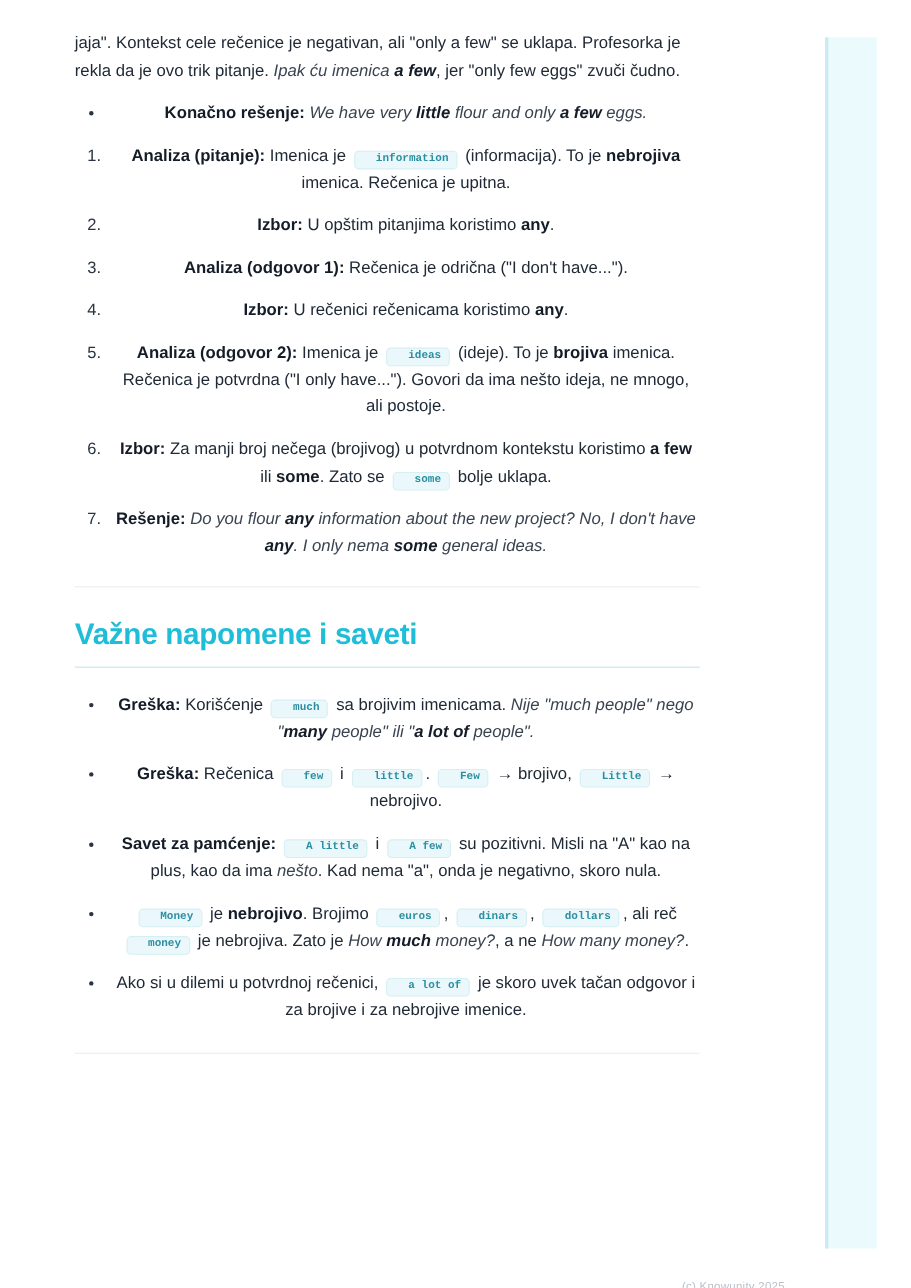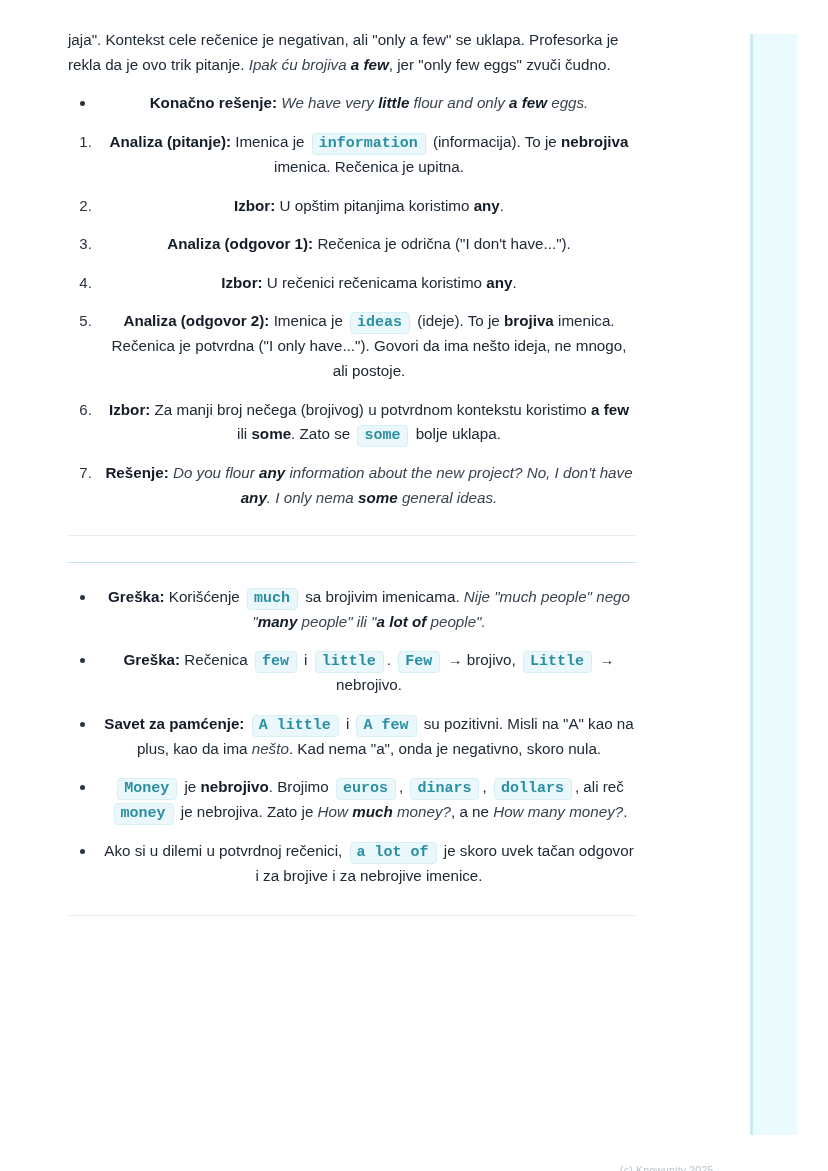--- a/index.html
+++ b/index.html
@@ -48,27 +48,27 @@
 
   b, strong { font-weight: 700; color: #141c28; }
   i, em { font-style: italic; color: #3a4450; }
   em b, b em, em strong, strong em { color: #141c28; }
 
   .justify { text-align: justify; }
 
   
   code {
     font-family: "Liberation Mono", "DejaVu Sans Mono", monospace;
-    font-size: 15px;
+    font-size: 10px;
     font-weight: 700;
     color: #2b8fa2;
     background: #eaf8fb;
     border: 1px solid #d6eef4;
     border-radius: 4px;
-    padding: 2px 7px 3px 6px;
+    padding: 2px 7px 3px 19px;
     margin: 0 3px;
     white-space: nowrap;
     line-height: 1;
     display: inline-block;
     vertical-align: baseline;
   }
 
   
   ul.bullets, ol.numbers {
     margin: 0 0 10px 0;
@@ -124,21 +124,21 @@
   }
 </style>
 </head>
 <body>
 
 <div class="side-band"></div>
 
 <div class="page">
   <div class="content">
 
-    <p><span>jaja". Kontekst cele rečenice je negativan, ali "only a few" se uklapa. Profesorka je rekla da je ovo trik pitanje. </span><em><span>Ipak ću brojiva </span><b>a few</b></em><span>, jer "only few eggs" zvuči čudno.</span></p>
+    <p><span>jaja". Kontekst cele rečenice je negativan, ali "only a few" se uklapa. Profesorka je rekla da je ovo trik pitanje. </span><em><span>Ipak ću imenica </span><b>a few</b></em><span>, jer "only few eggs" zvuči čudno.</span></p>
 
     <ul class="bullets list-block">
       <li><b>Konačno rešenje:</b><em><span> We have very </span><b>little</b><span> flour and only </span><b>a few</b><span> eggs.</span></em></li>
     </ul>
 
 
     <ol class="numbers list-block">
       <li><b>Analiza (pitanje):</b><span> Imenica je </span><code>information</code><span> (informacija). To je </span><b>nebrojiva</b><span> imenica. Rečenica je upitna.</span></li>
 
       <li><b>Izbor:</b><span> U opštim pitanjima koristimo </span><b>any</b><span>.</span></li>
@@ -149,20 +149,21 @@
 
       <li><b>Analiza (odgovor 2):</b><span> Imenica je </span><code>ideas</code><span> (ideje). To je </span><b>brojiva</b><span> imenica. Rečenica je potvrdna ("I only have..."). Govori da ima nešto ideja, ne mnogo, ali postoje.</span></li>
 
       <li><b>Izbor:</b><span> Za manji broj nečega (brojivog) u potvrdnom kontekstu koristimo </span><b>a few</b><span> ili </span><b>some</b><span>. Zato se </span><code>some</code><span> bolje uklapa.</span></li>
 
       <li><b>Rešenje:</b><em><span> Do you flour </span><b>any</b><span> information about the new project? No, I don't have </span><b>any</b><span>. I only nema </span><b>some</b><span> general ideas.</span></em></li>
     </ol>
 
     <hr class="divider">
 
+    <h2 class="section-title">Važne napomene i saveti</h2>
     <hr class="title-rule">
 
     <ul class="bullets">
       <li><b>Greška:</b><span> Korišćenje </span><code>much</code><span> sa brojivim imenicama. </span><em><span>Nije "much people" nego "</span><b>many</b><span> people" ili "</span><b>a lot of</b><span> people".</span></em></li>
 
       <li><b>Greška:</b><span> Rečenica </span><code>few</code><span> i </span><code>little</code><span>. </span><code>Few</code><span> → brojivo, </span><code>Little</code><span> → nebrojivo.</span></li>
 
       <li><b>Savet za pamćenje:</b><span> </span><code>A little</code><span> i </span><code>A few</code><span> su pozitivni. Misli na "A" kao na plus, kao da ima </span><em>nešto</em><span>. Kad nema "a", onda je negativno, skoro nula.</span></li>
 
       <li><code>Money</code><span> je </span><b>nebrojivo</b><span>. Brojimo </span><code>euros</code><span>, </span><code>dinars</code><span>, </span><code>dollars</code><span>, ali reč </span><code>money</code><span> je nebrojiva. Zato je </span><em><span>How </span><b>much</b><span> money?</span></em><span>, a ne </span><em>How many money?</em><span>.</span></li>

